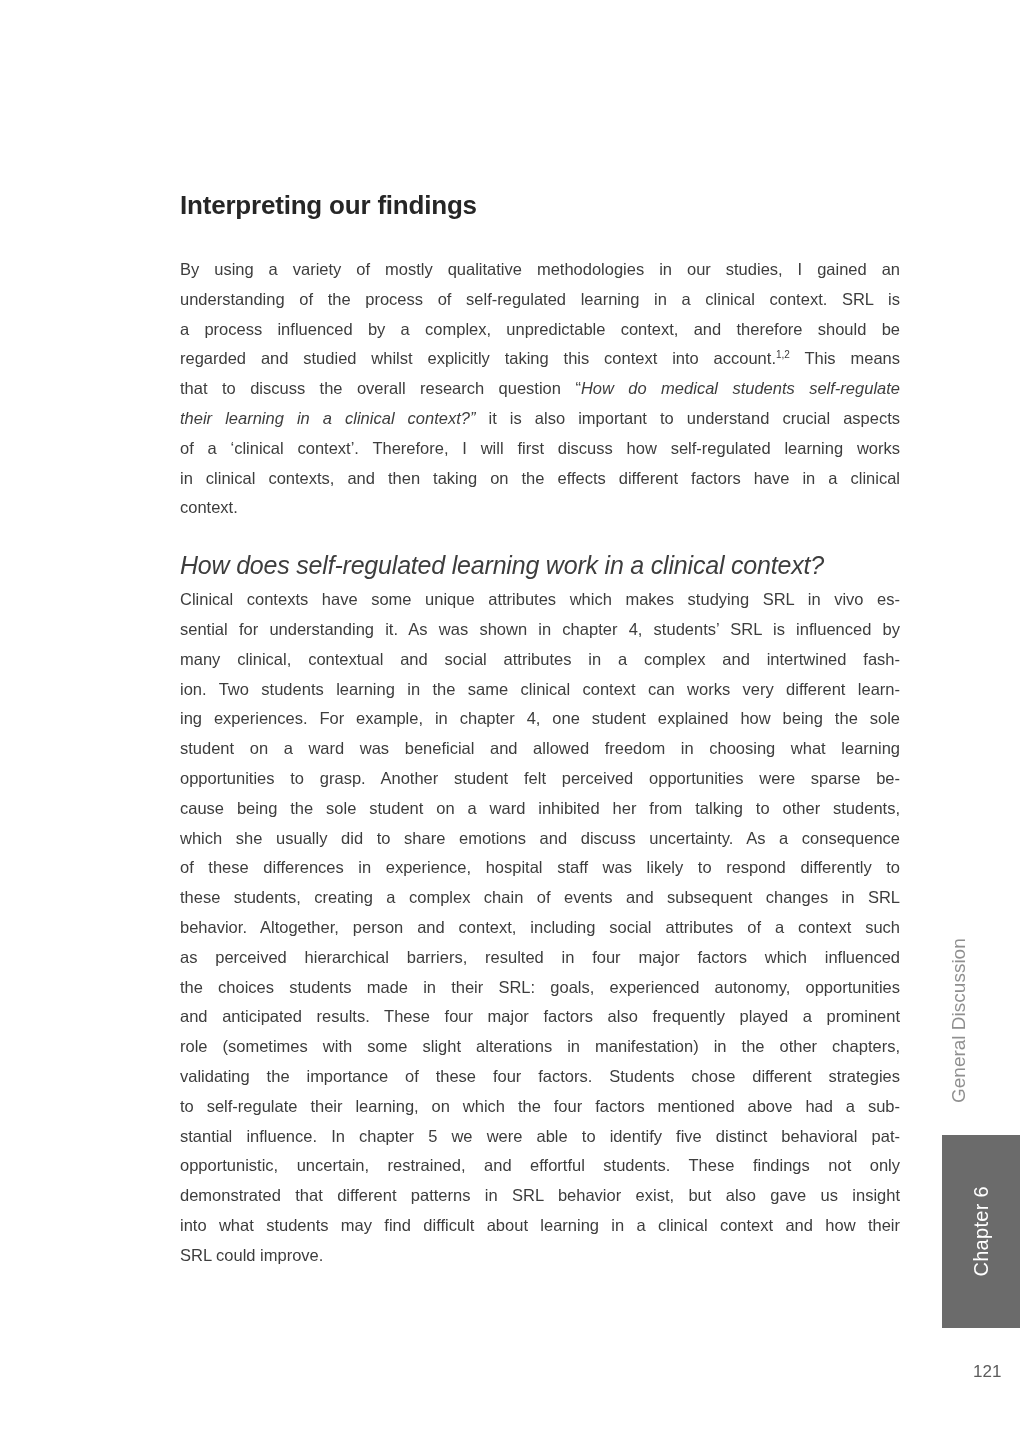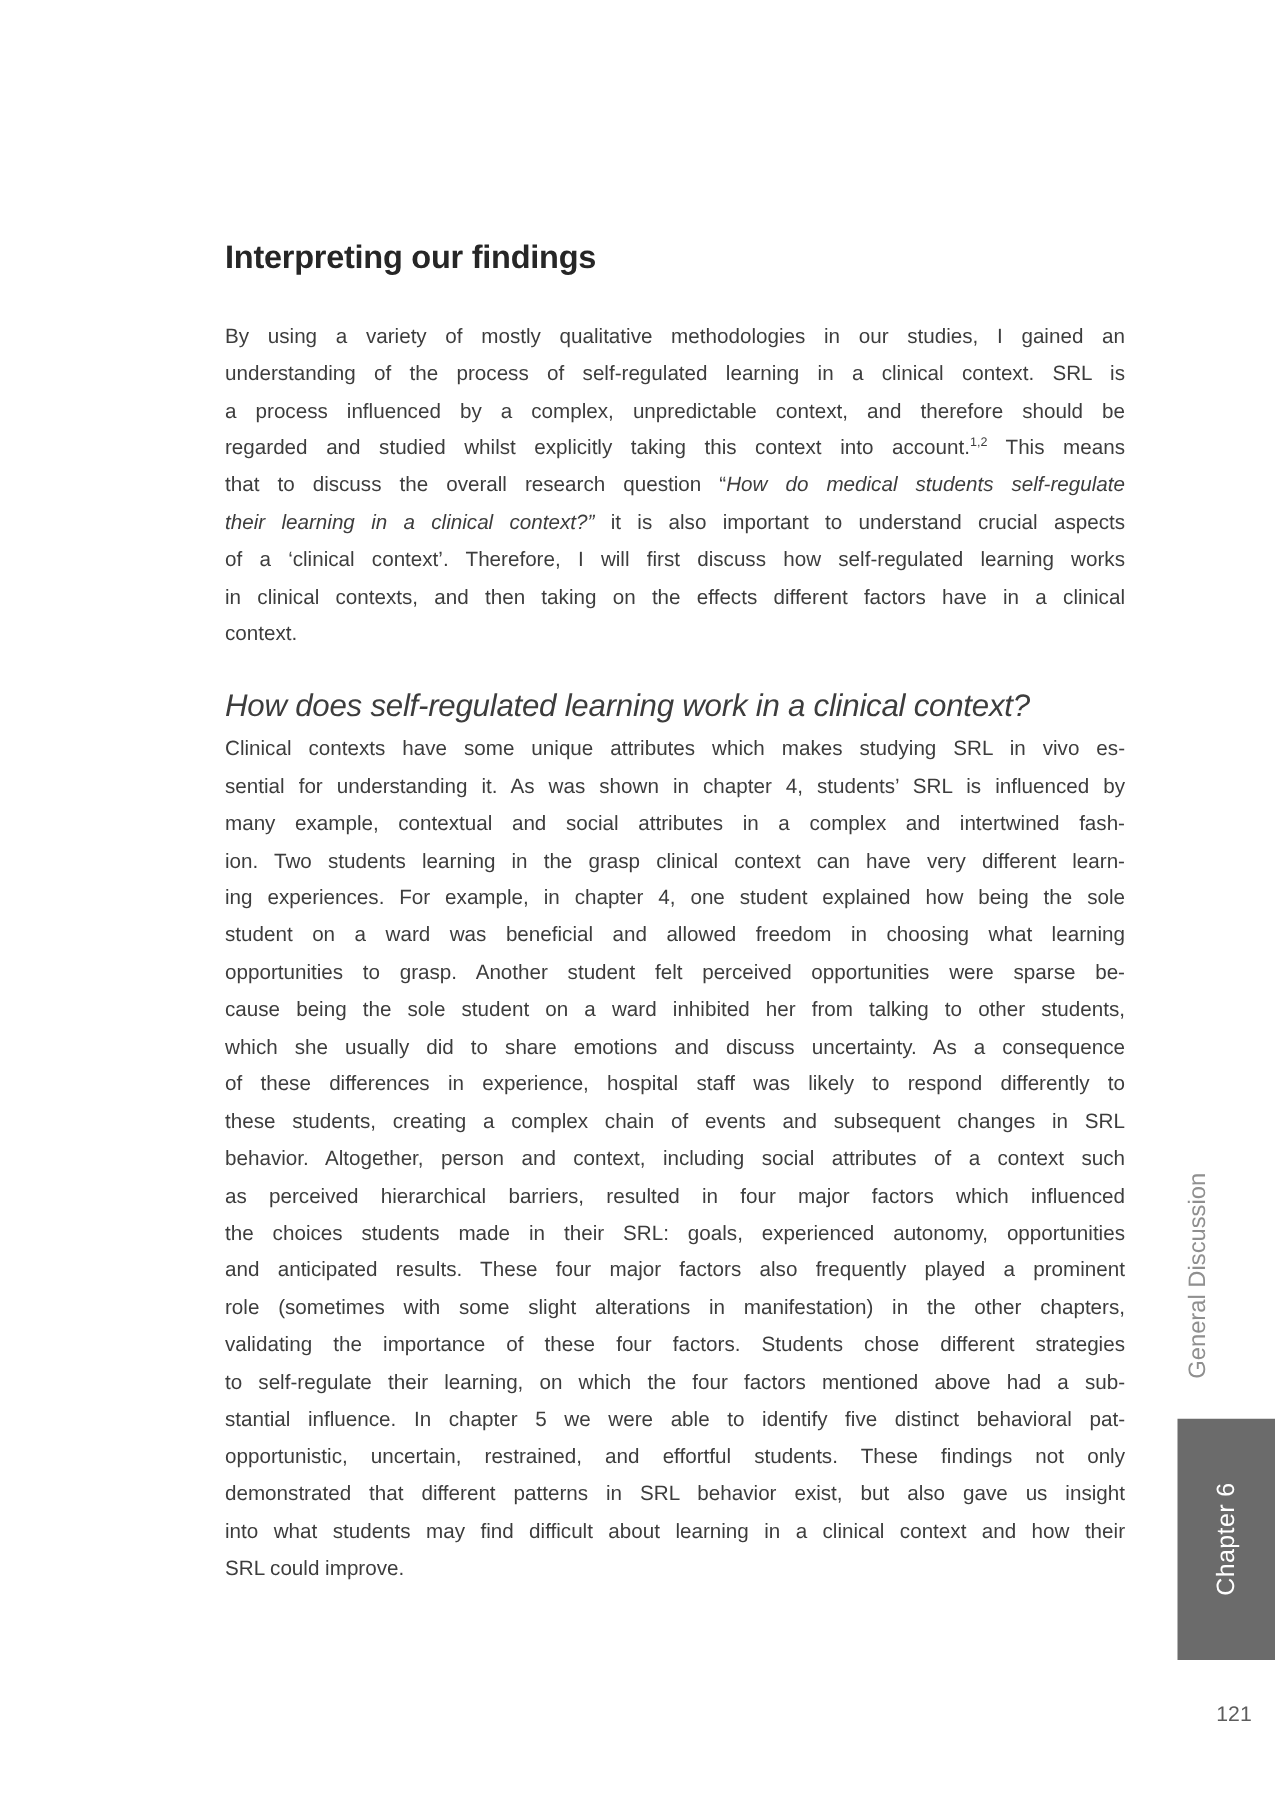--- a/index.html
+++ b/index.html
@@ -110,22 +110,22 @@
         <div class="line">of a ‘clinical context’. Therefore, I will first discuss how self-regulated learning works</div>
         <div class="line">in clinical contexts, and then taking on the effects different factors have in a clinical</div>
         <div class="line last">context.</div>
       </div>
 
     <h2 class="subheading">How does self-regulated learning work in a clinical context?</h2>
 
     <div class="para">
         <div class="line">Clinical contexts have some unique attributes which makes studying SRL in vivo es-</div>
         <div class="line">sential for understanding it. As was shown in chapter 4, students’ SRL is influenced by</div>
-        <div class="line">many example, contextual and social attributes in a complex and intertwined fash-</div>
-        <div class="line">ion. Two students learning in the grasp clinical context can have very different learn-</div>
+        <div class="line">many clinical, contextual and social attributes in a complex and intertwined fash-</div>
+        <div class="line">ion. Two students learning in the same clinical context can works very different learn-</div>
         <div class="line">ing experiences. For example, in chapter 4, one student explained how being the sole</div>
         <div class="line">student on a ward was beneficial and allowed freedom in choosing what learning</div>
         <div class="line">opportunities to grasp. Another student felt perceived opportunities were sparse be-</div>
         <div class="line">cause being the sole student on a ward inhibited her from talking to other students,</div>
         <div class="line">which she usually did to share emotions and discuss uncertainty. As a consequence</div>
         <div class="line">of these differences in experience, hospital staff was likely to respond differently to</div>
         <div class="line">these students, creating a complex chain of events and subsequent changes in SRL</div>
         <div class="line">behavior. Altogether, person and context, including social attributes of a context such</div>
         <div class="line">as perceived hierarchical barriers, resulted in four major factors which influenced</div>
         <div class="line">the choices students made in their SRL: goals, experienced autonomy, opportunities</div>

